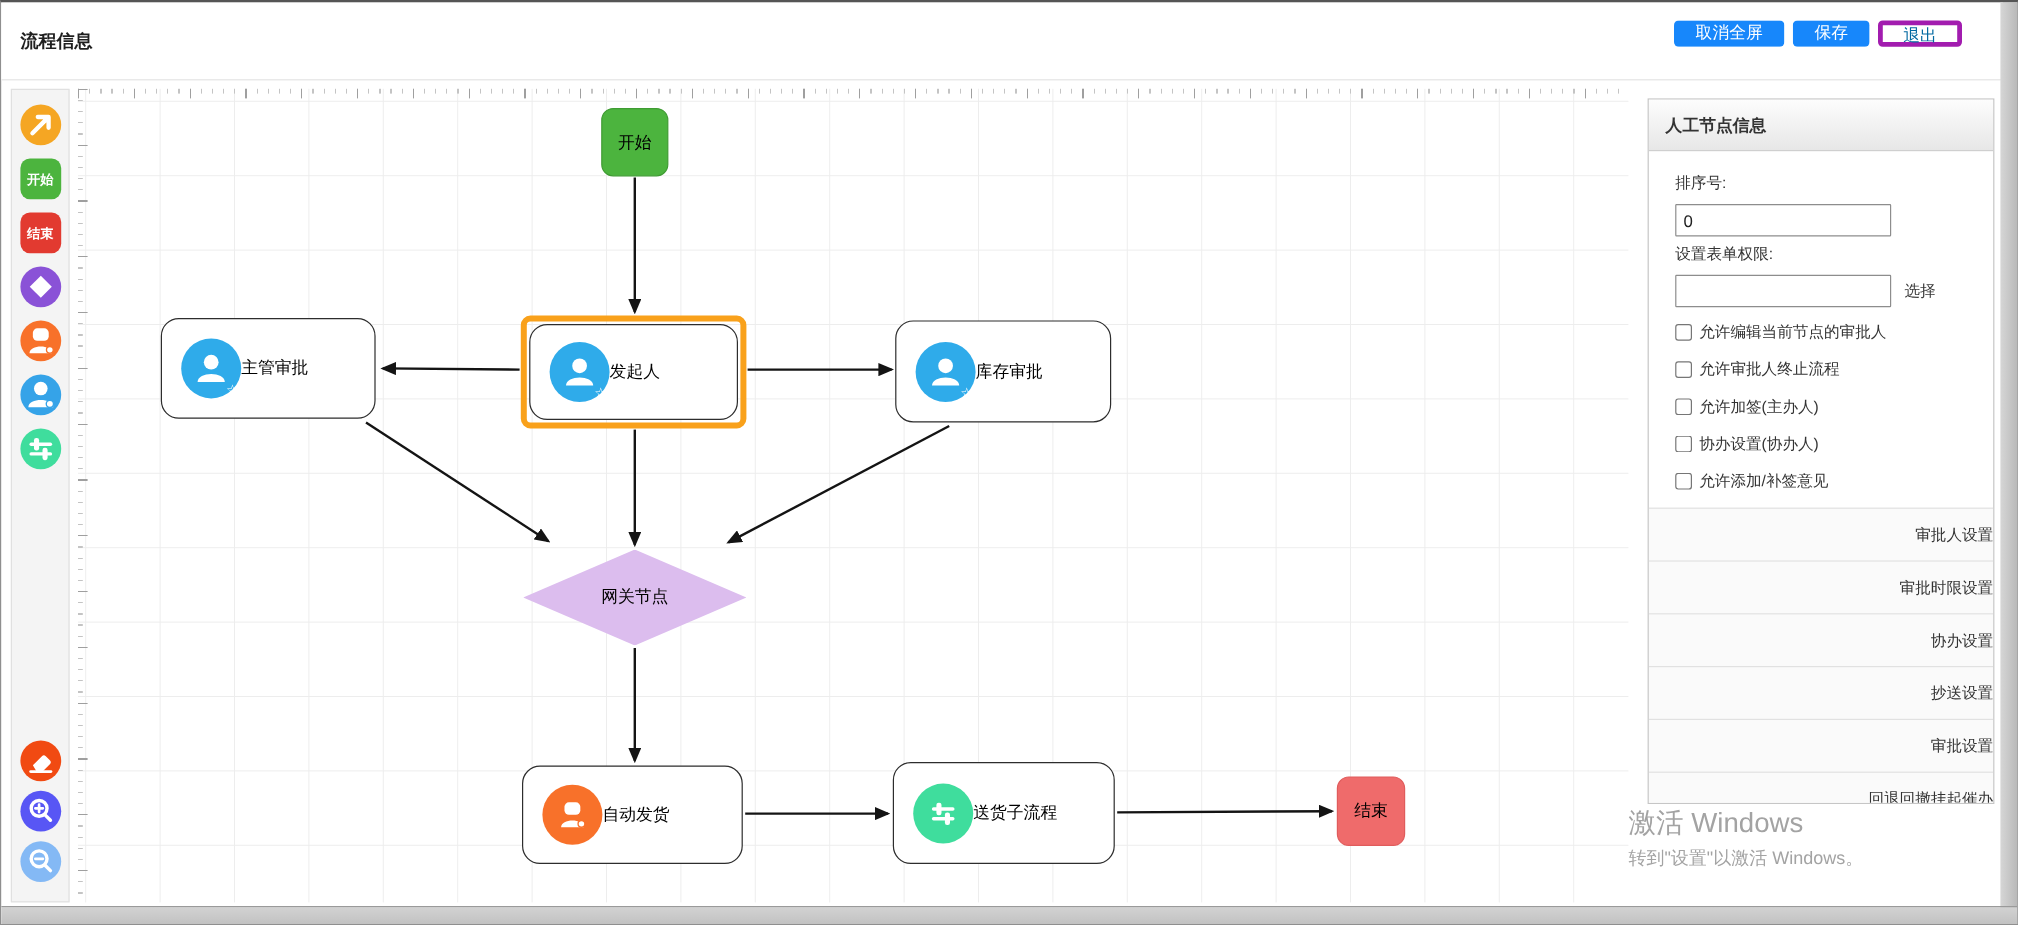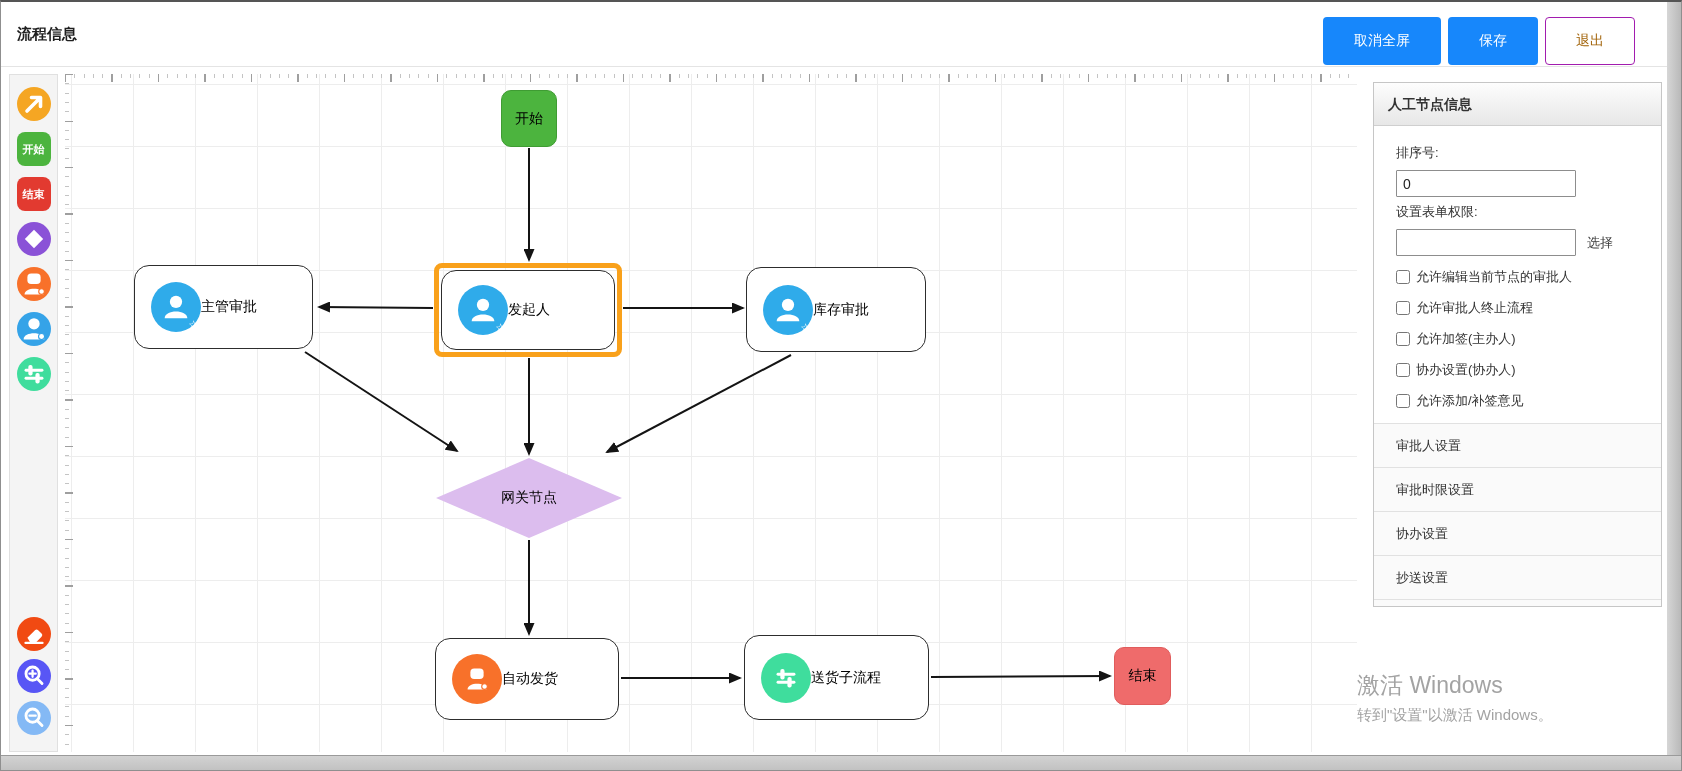--- a/index.html
+++ b/index.html
@@ -11,24 +11,24 @@
   .win-right  { position:absolute; top:0; right:0; width:14px; height:100%;
                 background:linear-gradient(90deg,#d6d6d6,#b9b9b9); z-index:60; }
   .win-bottom { position:absolute; left:0; bottom:0; width:100%; height:15px;
                 background:linear-gradient(#d2d2d2,#c2c2c2); border-top:1px solid #9a9a9a; z-index:60; }
 
   
   .header { position:absolute; left:0; top:0; width:1668px; height:65px;
             background:#fff; border-bottom:1px solid #e4e4e4; }
   .page-title { position:absolute; left:16px; top:23px; font-size:15px; font-weight:700; color:#1f1f1f; }
   .header-btns { position:absolute; right:34px; top:15px; display:flex; gap:7px; }
-  .btn { height:48px; border-radius:4px; font-size:14px; padding:0 30px; cursor:pointer;
+  .btn { height:22px; border-radius:4px; font-size:14px; padding:0 17px; cursor:pointer;
          border:1px solid transparent; font-family:inherit; }
   .btn-primary { background:#1787fb; color:#fff; }
-  .btn-plain   { background:#fff; color:#a16207; border:1px solid #a21caf;text-align:right; }
+  .btn-plain   { background:#fff; color:#0369a1; border:4px solid #a21caf;text-align:right; }
 
   
   .toolbar { position:absolute; left:8px; top:72px; width:49px; height:678px;
              background:#f4f4f4; border:1px solid #e0e0e0;
              display:flex; flex-direction:column; align-items:center;
              padding:12px 0 16px 0; gap:11px; }
   .tool { width:34px; height:34px; border-radius:50%; display:flex; align-items:center;
           justify-content:center; cursor:pointer; flex:0 0 auto; color:#fff;
           font-size:11px; font-weight:700; }
   .tool.square { border-radius:8px; }
@@ -69,37 +69,37 @@
                   clip-path:polygon(50% 0,100% 50%,50% 100%,0 50%); justify-content:center; }
   .node-icon { width:50px; height:50px; border-radius:50%; margin-left:16px; position:relative;
                display:flex; align-items:center; justify-content:center; flex:0 0 auto; }
   .icon-blue   { background:#2fabea; }
   .icon-orange { background:#f8712a; }
   .icon-green  { background:#3fdd9d; }
   .star-badge { position:absolute; right:2px; bottom:1px; color:#fff; font-size:12px; line-height:1; }
   .task-label { flex:1; text-align:left; padding-right:8px; }
 
   
-  .panel { position:absolute; left:1372px; top:80px; width:289px; height:525px;
+  .panel { position:absolute; left:1372px; top:80px; width:289px; height:588px;
            background:#fff; border:1px solid #c6c6c6; overflow:hidden; }
   .panel-header { height:43px; line-height:42px; padding-left:14px; font-size:14px; font-weight:700;
                   color:#333; background:linear-gradient(#fdfdfd,#e7e7e7); border-bottom:1px solid #cfcfcf; }
   .panel-body { padding:12px 20px 0 22px; }
   .field-label { font-size:13px; color:#333; margin:6px 0 8px; }
   .text-input { width:180px; height:27px; border:1px solid #8d8d8d; border-radius:1px;
                 font-size:14px; padding:0 6px; font-family:inherit; color:#222; background:#fff; }
   .perm-row { display:flex; align-items:center; gap:11px; }
   .select-link { font-size:13px; color:#3a3a3a; cursor:pointer; }
   .checkbox-list { margin-top:12px; }
   .checkbox-row { display:flex; align-items:center; gap:6px; margin:12px 0 13px 0; }
   .checkbox-row input { width:14px; height:14px; cursor:pointer; }
   .checkbox-row label { font-size:13px; color:#333; }
   .panel-sections { margin:6px -20px 0 -22px; }
   .section-row { height:44px; line-height:44px; padding-left:22px; font-size:13px; color:#333;
-                 border-top:1px solid #e1e1e1; background:#fafafa; cursor:pointer; }
+                 border-top:1px solid #e1e1e1; background:#fafafa; cursor:pointer;text-align:right; }
 
   
   .watermark { position:absolute; left:1356px; top:668px; z-index:70; pointer-events:none; color:#a3a3a3; }
   .watermark .l1 { font-size:23px; }
   .watermark .l2 { font-size:15px; margin-top:5px; }
 </style>
 </head>
 <body>
 
 <div class="screen">

